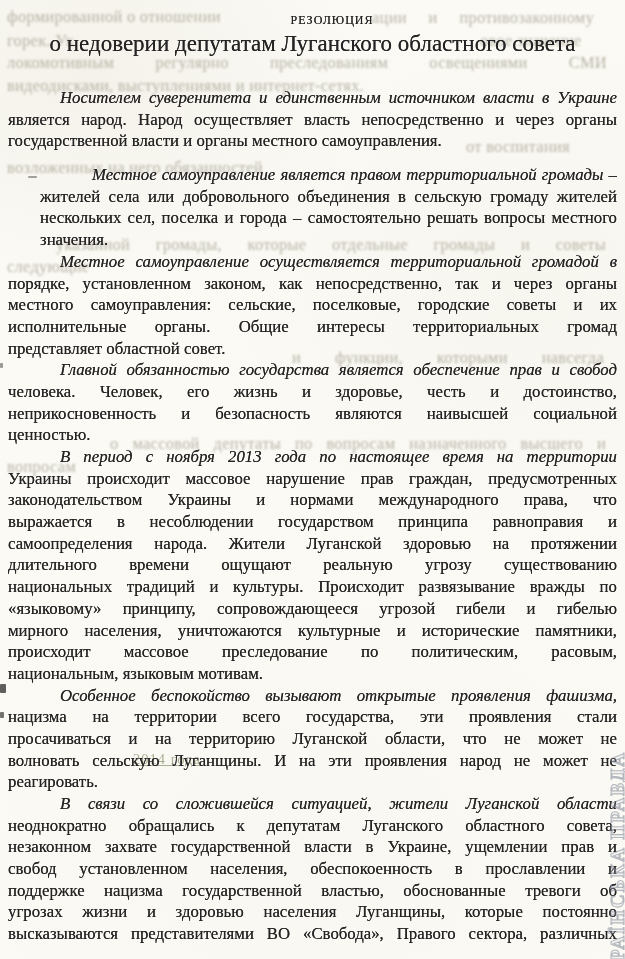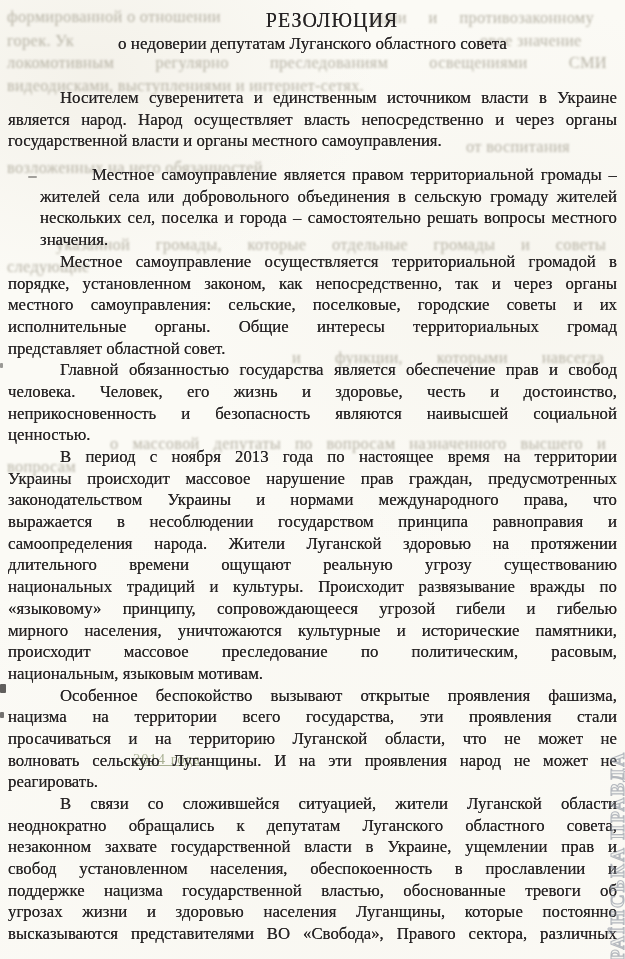--- a/index.html
+++ b/index.html
@@ -38,31 +38,31 @@
   
   #text-layer { position:absolute; z-index:3; left:8px; top:87px; width:609px; }
   .para { margin:0; }
   .line {
     height:21.7px; line-height:21.7px;
     font-size:16.8px; color:#262324;
     text-align:justify; text-align-last:justify;
     text-shadow:0 0 0.6px rgba(38,35,36,0.85);
     overflow:hidden;
   }
-  .line.indent { padding-left:52px; }
+  .line.indent { padding-left:52px;font-style:italic; }
   .line.end { text-align:left; text-align-last:left; }
 
   #doc-header { position:absolute; z-index:3; left:0; top:9px; width:625px; text-align:center; }
   #doc-title {
-    font-size:20px; line-height:23px; color:#262324; letter-spacing:1px;
+    font-size:12px; line-height:23px; color:#262324; letter-spacing:1px;
     text-shadow:0 0 0.6px rgba(38,35,36,0.85);
     padding-left:39px;
   }
   #doc-subtitle {
-    font-size:17px; line-height:23px; color:#262324;
+    font-size:23px; line-height:23px; color:#262324;
     text-shadow:0 0 0.6px rgba(38,35,36,0.85);
     text-align:center;
   }
 
   
   #watermark {
     position:absolute; z-index:4;
     right:-4px; bottom:-34px;
     writing-mode:vertical-rl; transform:rotate(180deg);
     font-size:19px; letter-spacing:2px; font-weight:bold;

